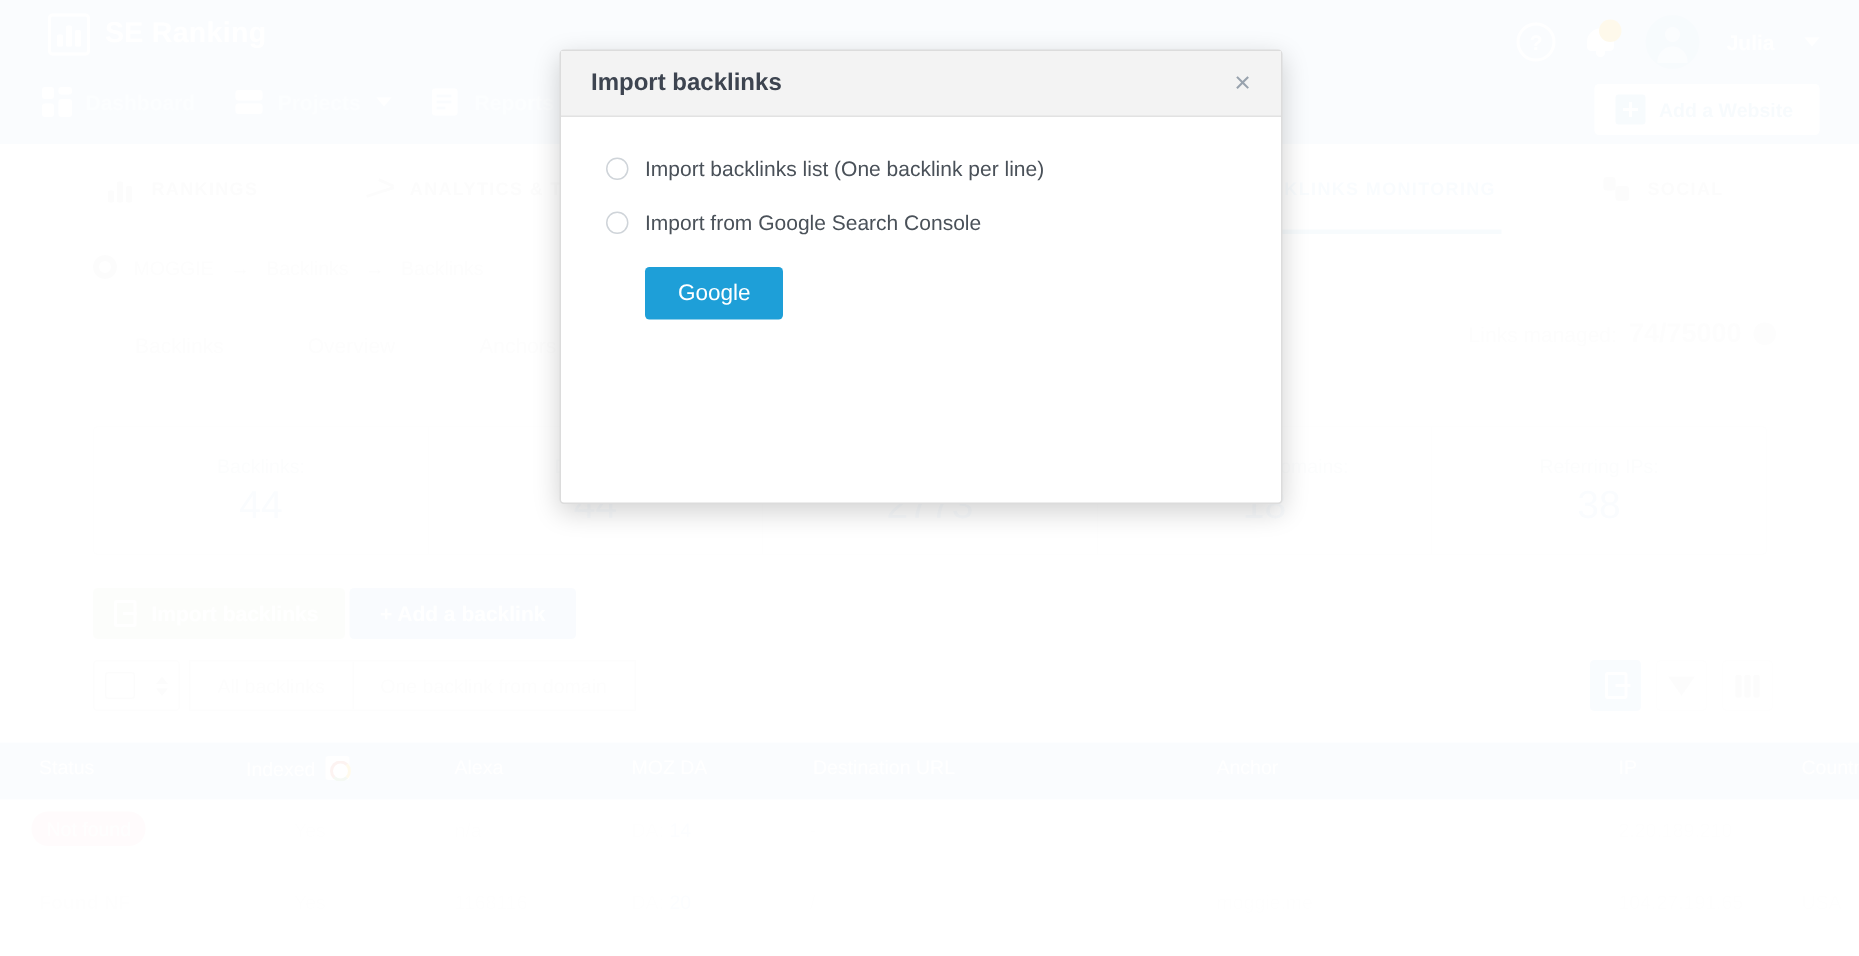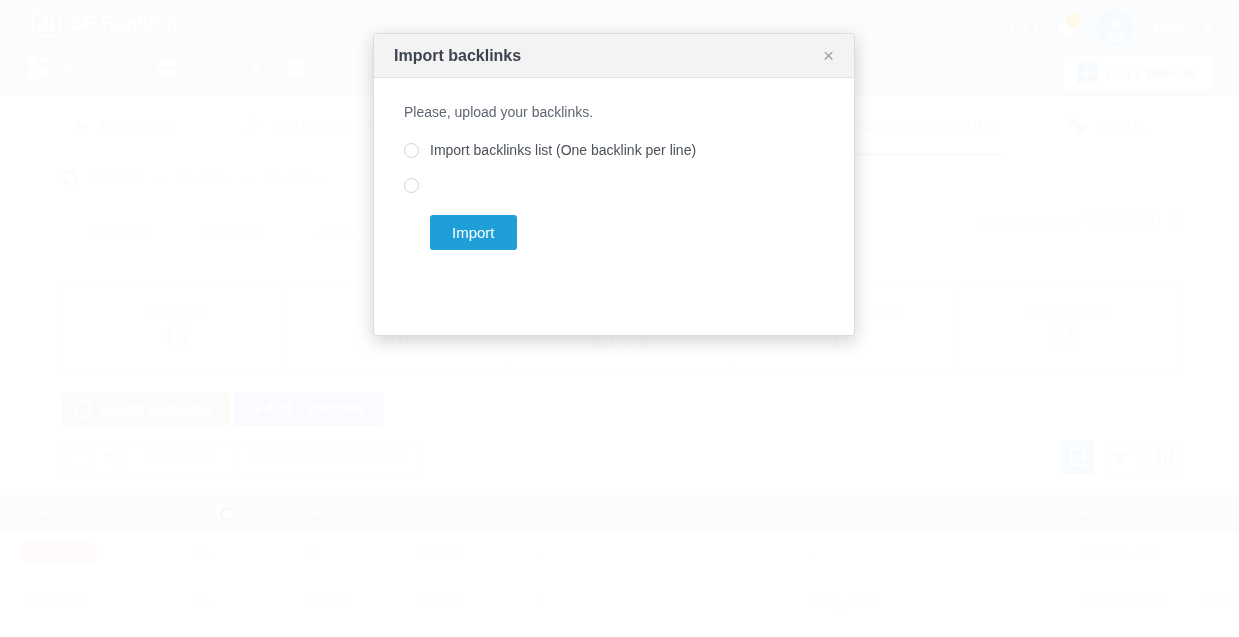--- a/index.html
+++ b/index.html
@@ -388,26 +388,26 @@
   </div>
 
   <div id="scrim"></div>
 
   <div id="modal">
     <div class="modal-head">
       <span class="modal-title">Import backlinks</span>
       <button class="modal-close">×</button>
     </div>
     <div class="modal-body">
-      <div class="modal-intro">Please, upload your backlinks.</div>
 
       <div class="opt">
         <span class="radio"></span>
         <span class="opt-label">Import backlinks list (One backlink per line)</span>
       </div>
       <div class="opt">
         <span class="radio"></span>
-      </div>
-
-      <button class="btn-primary">Import</button>
+        <span class="opt-label">Import from Google Search Console</span>
+      </div>
+
+      <button class="btn-primary">Google</button>
     </div>
   </div>
 </div>
 
 </body></html>

